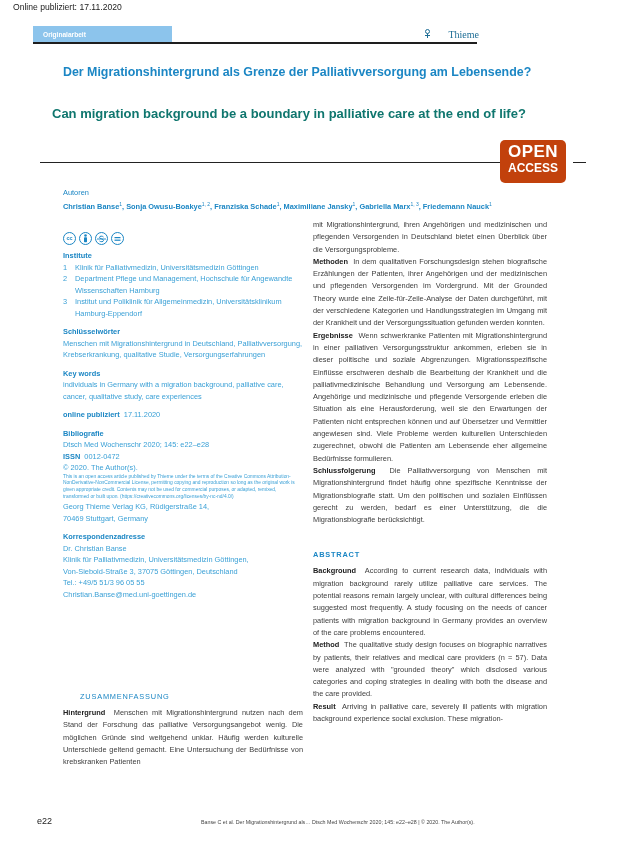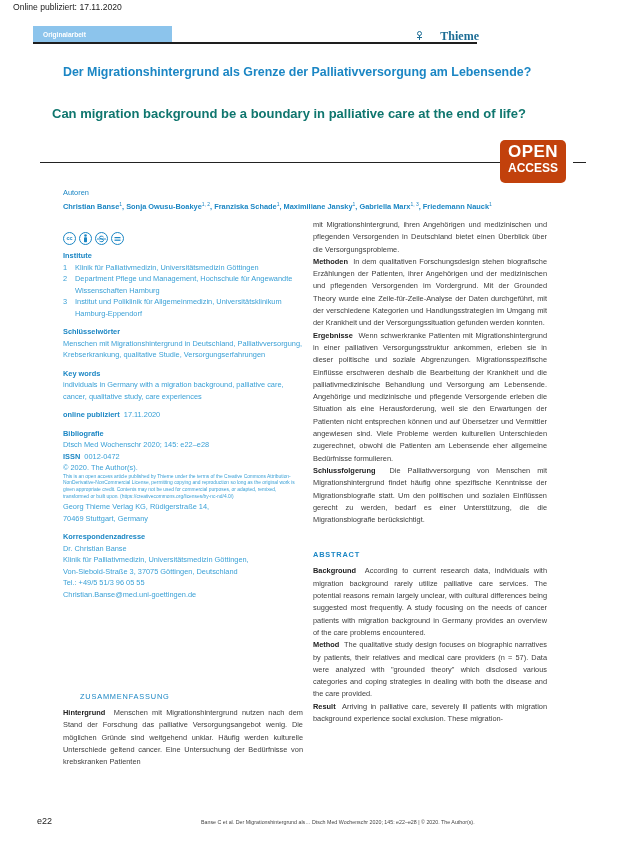--- a/index.html
+++ b/index.html
@@ -3,21 +3,21 @@
 <meta charset="utf-8">
 <style>
   * { box-sizing: border-box; margin: 0; padding: 0; }
   html, body { width: 626px; height: 846px; background: #ffffff; overflow: hidden; }
   body { position: relative; font-family: "Liberation Sans", sans-serif; color: #3c3c3c; }
 
   .online-top { position: absolute; left: 13px; top: 2px; font-size: 8.6px; color: #222; font-family: "Liberation Sans", sans-serif; }
 
   .header-bar { position: absolute; left: 33px; top: 26px; width: 444px; height: 18px; border-bottom: 2px solid #1e1e1e; }
   .header-tab { position: absolute; left: 0; top: 0; width: 139px; height: 16px; background: #8cc4ec; color: #ffffff; font-size: 6.6px; font-weight: bold; padding: 5px 0 0 10px; }
-  .thieme-logo { position: absolute; right: -2px; top: 3px; font-family: "Liberation Serif", serif; font-size: 12px; color: #1d6d95; font-weight: bold; display: flex; align-items: center; gap: 17px; }
+  .thieme-logo { position: absolute; right: -2px; top: 3px; font-family: "Liberation Serif", serif; font-size: 10px; color: #1d6d95; font-weight: normal; display: flex; align-items: center; gap: 17px; }
 
   .title-de { position: absolute; left: 63px; top: 65px; width: 490px; font-size: 12.4px; line-height: 14.4px; font-weight: bold; color: #1b86c4; }
   .title-en { position: absolute; left: 52px; top: 106px; width: 490px; font-size: 13px; line-height: 16px; font-weight: bold; color: #0f766e; }
 
   .rule { position: absolute; left: 40px; top: 162px; width: 466px; height: 1.4px; background: #222; }
   .rule2 { position: absolute; left: 573px; top: 162px; width: 13px; height: 1.4px; background: #222; }
   .oa-badge { position: absolute; left: 500px; top: 140px; width: 66px; height: 43px; background: #c2410c; border-radius: 5px; color: #fff; text-align: center; font-weight: bold; }
   .oa-open { display: block; font-size: 17px; line-height: 19px; padding-top: 2px; letter-spacing: 0.5px; }
   .oa-access { display: block; font-size: 12px; line-height: 14px; }
 
@@ -145,21 +145,21 @@
   <div>Dr. Christian Banse</div>
   <div>Klinik für Palliativmedizin, Universitätsmedizin Göttingen,</div>
   <div>Von-Siebold-Straße 3, 37075 Göttingen, Deutschland</div>
   <div>Tel.: +49/5 51/3 96 05 55</div>
   <div>Christian.Banse@med.uni-goettingen.de</div>
 </div>
 
 <div class="zusammen-head">ZUSAMMENFASSUNG</div>
 <div class="left-abs para">
   <b>Hintergrund</b>&nbsp;
-  <span>Menschen mit Migrationshintergrund nutzen nach dem Stand der Forschung das palliative Versorgungsangebot wenig. Die möglichen Gründe sind weitgehend unklar. Häufig werden kulturelle Unterschiede geltend cancer. Eine Untersuchung der Bedürfnisse von krebskranken Patienten</span>
+  <span>Menschen mit Migrationshintergrund nutzen nach dem Stand der Forschung das palliative Versorgungsangebot wenig. Die möglichen Gründe sind weitgehend unklar. Häufig werden kulturelle Unterschiede geltend gemacht. Eine Untersuchung der Bedürfnisse von krebskranken Patienten</span>
 </div>
 
 <div class="right-col">
   <p class="para">mit Migrationshintergrund, ihren Angehörigen und medizinischen und pflegenden Versorgenden in Deutschland bietet einen Überblick über die Versorgungsprobleme.</p>
   <p class="para"><b>Methoden</b>&nbsp; <span>In dem qualitativen Forschungsdesign stehen biografische Erzählungen der Patienten, ihrer Angehörigen und der medizinischen und pflegenden Versorgenden im Vordergrund. Mit der Grounded Theory wurde eine Zeile-für-Zeile-Analyse der Daten durchgeführt, mit der verschiedene Kategorien und Handlungsstrategien im Umgang mit der Krankheit und der Versorgungssituation gefunden werden konnten.</span></p>
   <p class="para"><b>Ergebnisse</b>&nbsp; <span>Wenn schwerkranke Patienten mit Migrationshintergrund in einer palliativen Versorgungsstruktur ankommen, erleben sie in dieser politische und soziale Abgrenzungen. Migrationsspezifische Einflüsse erschweren deshalb die Bearbeitung der Krankheit und die palliativmedizinische Behandlung und Versorgung am Lebensende. Angehörige und medizinische und pflegende Versorgende erleben die Situation als eine Herausforderung, weil sie den Erwartungen der Patienten nicht entsprechen können und auf Übersetzer und Vermittler angewiesen sind. Viele Probleme werden kulturellen Unterschieden zugerechnet, obwohl die Patienten am Lebensende eher allgemeine Bedürfnisse formulieren.</span></p>
   <p class="para"><b>Schlussfolgerung</b>&nbsp; <span>Die Palliativversorgung von Menschen mit Migrationshintergrund findet häufig ohne spezifische Kenntnisse der Migrationsbiografie statt. Um den politischen und sozialen Einflüssen gerecht zu werden, bedarf es einer Unterstützung, die die Migrationsbiografie berücksichtigt.</span></p>
 
   <div class="abstract-head">ABSTRACT</div>
   <p class="para"><b>Background</b>&nbsp; <span>According to current research data, individuals with migration background rarely utilize palliative care services. The potential reasons remain largely unclear, with cultural differences being suggested most frequently. A study focusing on the needs of cancer patients with migration background in Germany provides an overview of the care problems encountered.</span></p>

